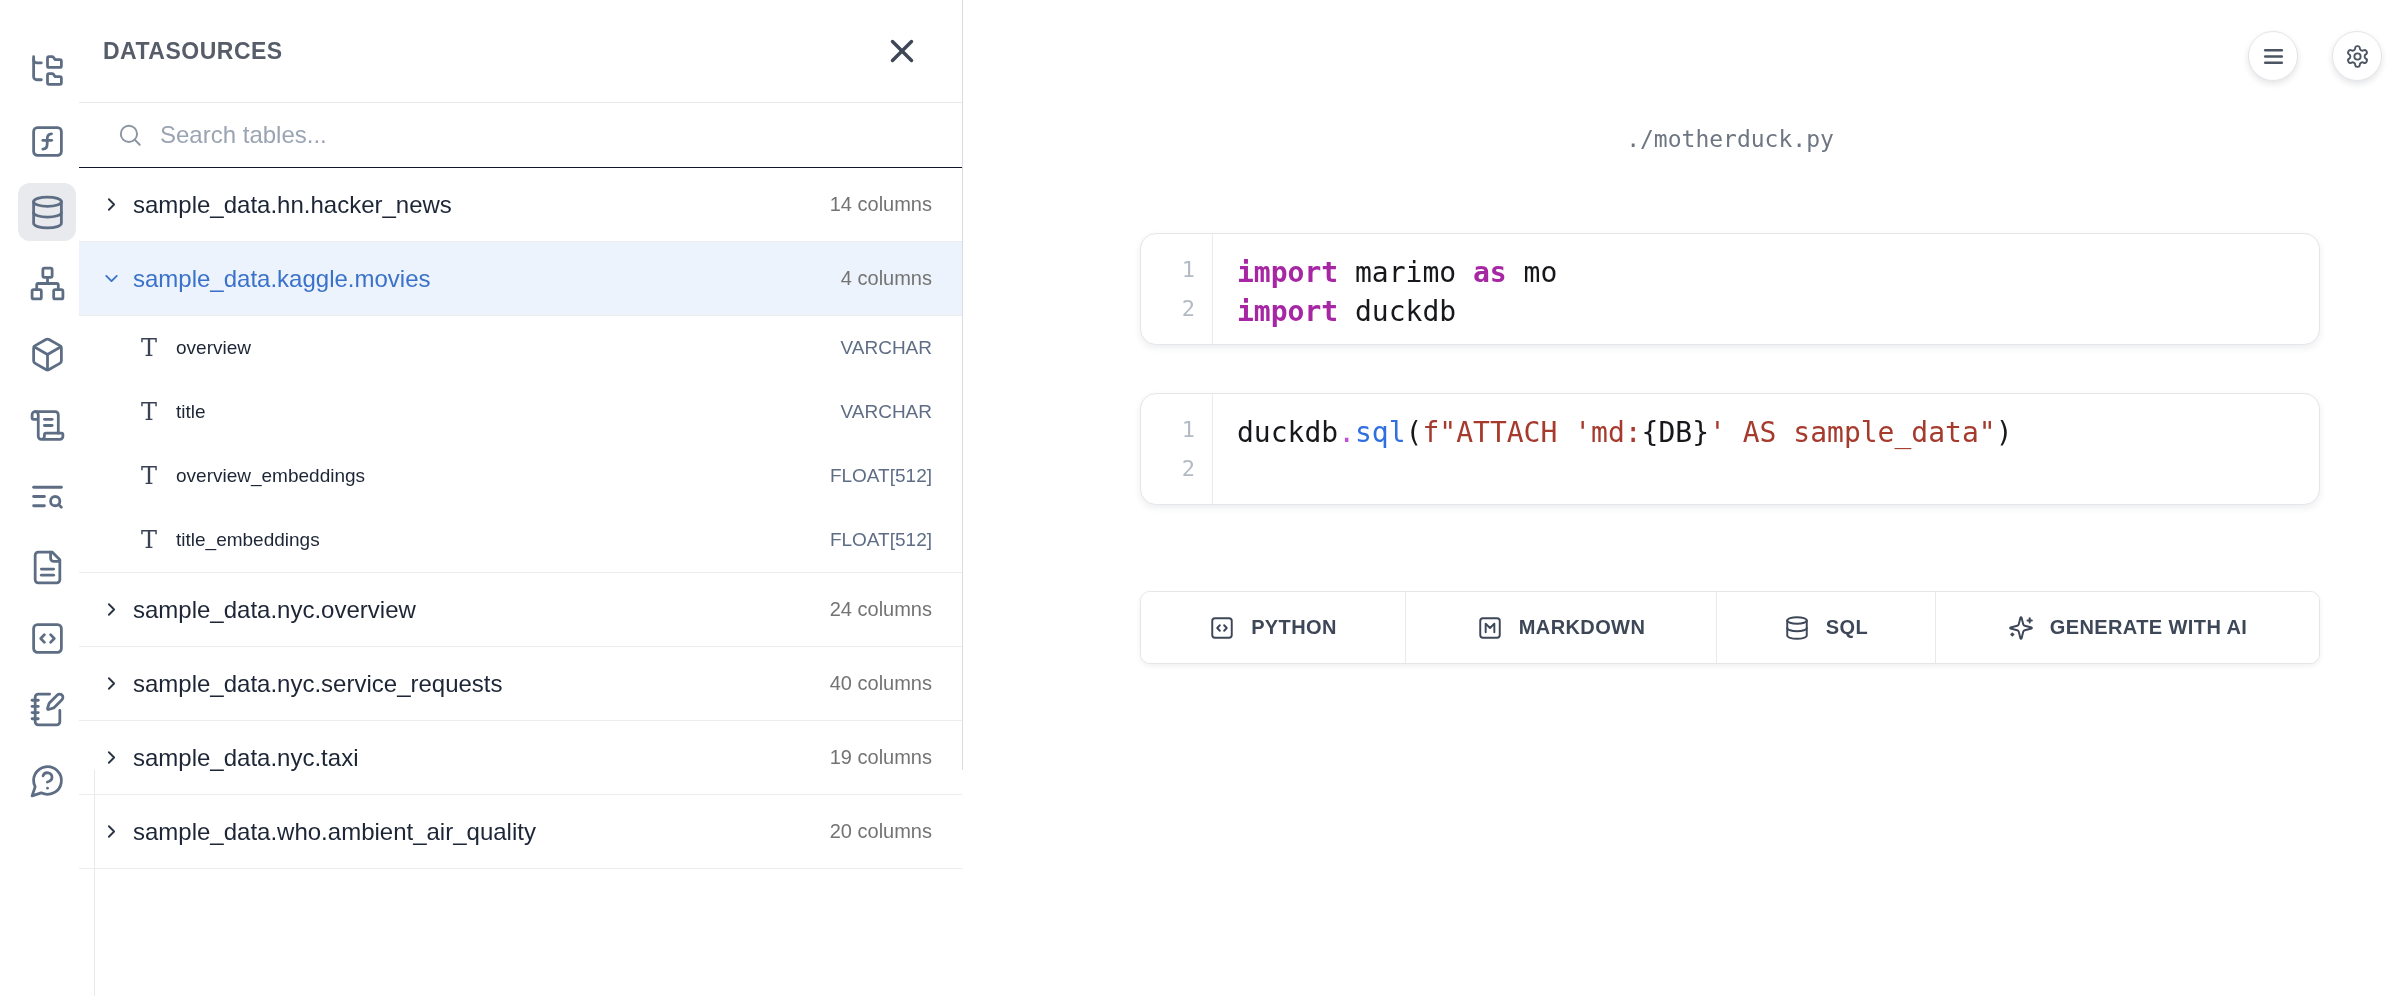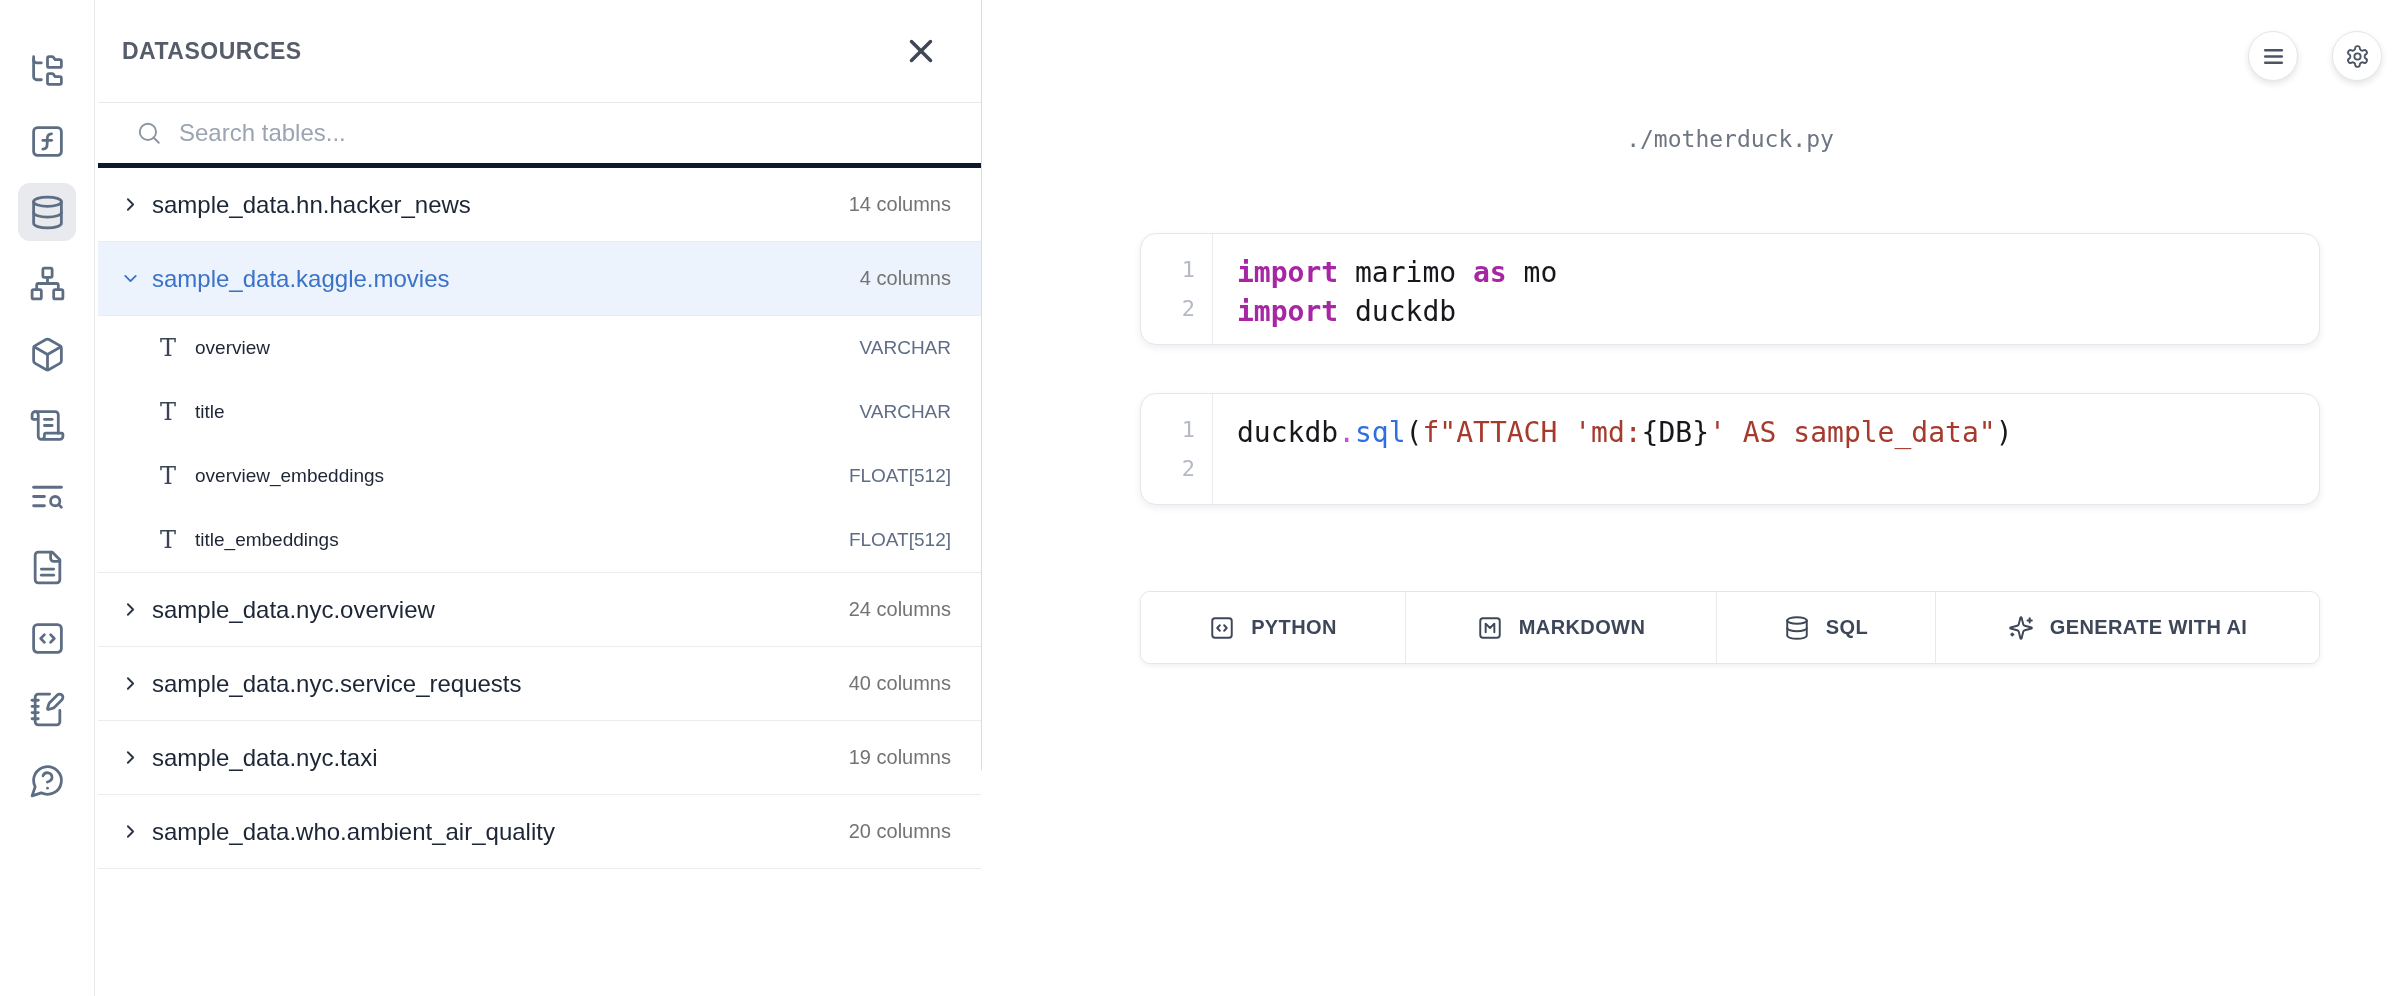--- a/index.html
+++ b/index.html
@@ -13,31 +13,31 @@
           display:flex; flex-direction:column; align-items:center;
           padding-top:41px; gap:13px; }
   .rail-item { width:58px; height:58px; border-radius:12px; display:flex;
                align-items:center; justify-content:center; color:#5d6d84; cursor:pointer; }
   .rail-item.active { background:#e9eaed; }
   .rail-item .ico { width:37px; height:37px; display:block; }
 
   .ico svg { width:100%; height:100%; display:block; }
 
   
-  .panel { position:absolute; left:98px; top:0; width:884px; height:770px;
+  .panel { position:absolute; left:79px; top:0; width:884px; height:770px;
            background:#fff; border-right:1px solid #d9dce1; }
   .panel-header { height:103px; display:flex; align-items:center;
                   padding:0 41px 0 24px; border-bottom:1px solid #e7e9ec; }
   .panel-title { font-size:23px; font-weight:700; color:#565d69; letter-spacing:.5px; }
   .close-btn { margin-left:auto; width:38px; height:38px; border:none; background:transparent;
                color:#3f4756; cursor:pointer; padding:0; }
   .close-btn .ico { width:26px; height:26px; margin:auto; }
 
   .search-row { height:65px; display:flex; align-items:center; padding-left:38px;
-                border-bottom:5px solid #0f172a; }
+                border-bottom:1px solid #0f172a; }
   .search-row .ico { width:26px; height:26px; color:#8c95a3; flex:none; }
   .search-input { border:none; outline:none; font-size:24px; margin-left:17px;
                   color:#1f2937; width:700px; font-family:"Liberation Sans",sans-serif; background:transparent; }
   .search-input::placeholder { color:#9aa4b2; }
 
   .table-row { height:74px; display:flex; align-items:center; padding:0 30px 0 22px;
                border-bottom:1px solid #eaecef; cursor:pointer; }
   .table-row .ico { width:21px; height:21px; color:#2a3342; flex:none; }
   .tname { font-size:24px; color:#1d2636; margin-left:11px; }
   .tcount { margin-left:auto; font-size:20px; color:#737373; }

